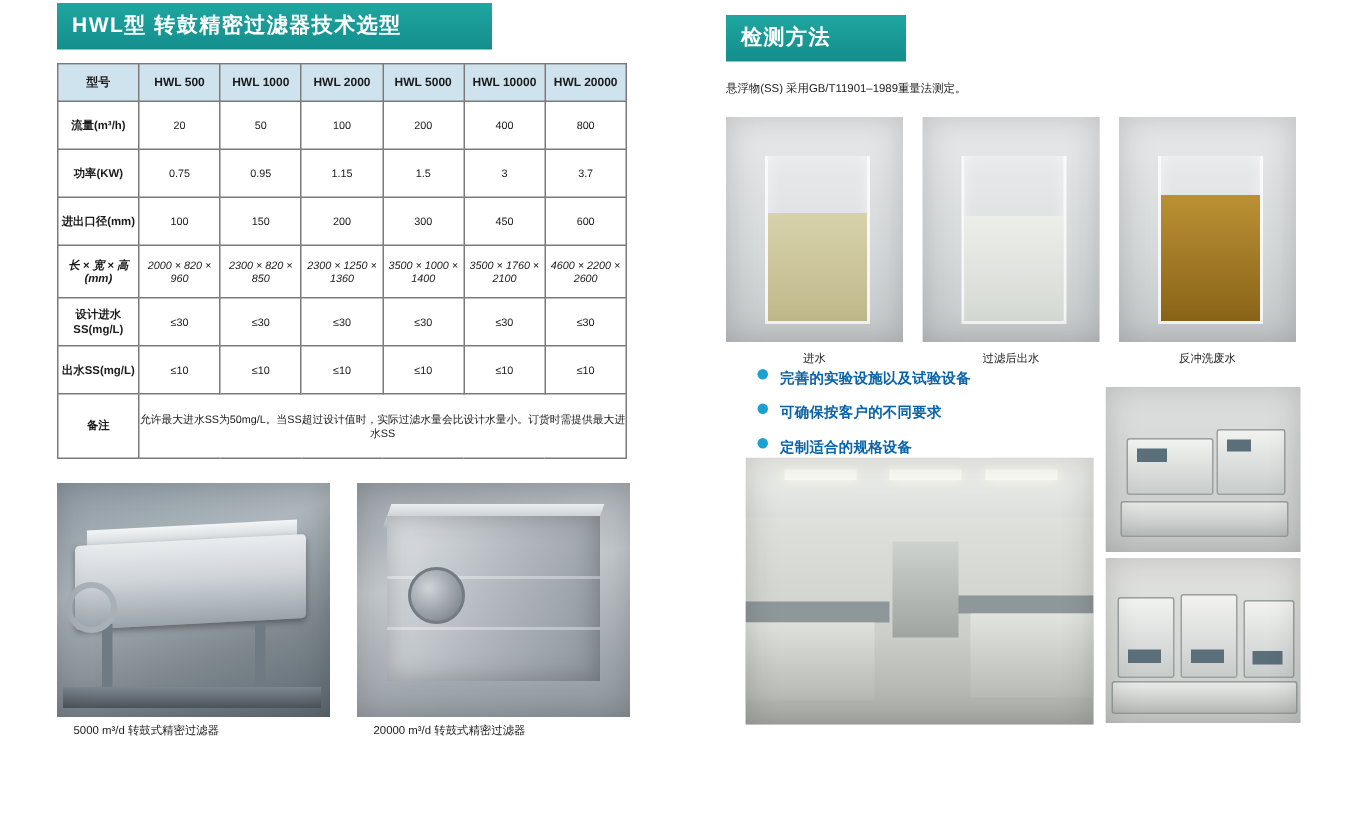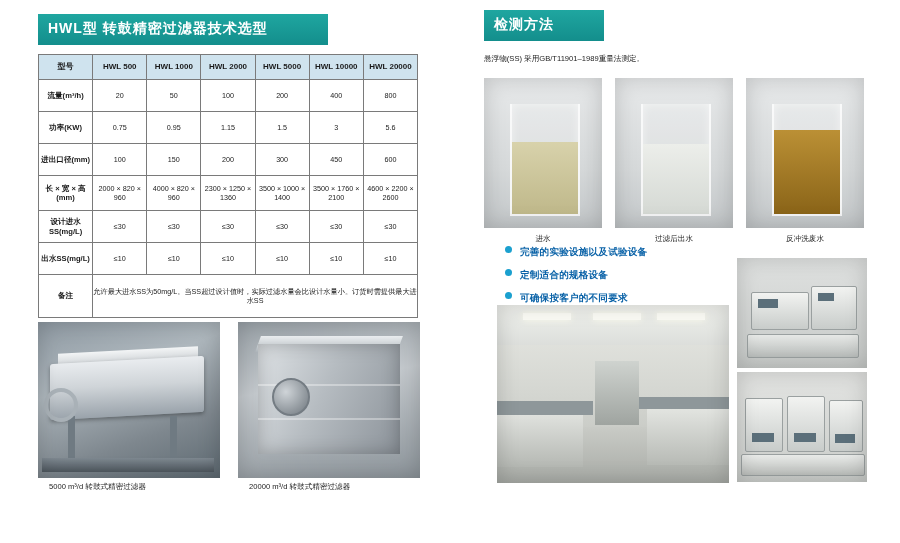--- a/index.html
+++ b/index.html
@@ -17,21 +17,21 @@
   }
   .page {
     position: relative;
     width: 900px;
     height: 543px;
   }
   
   .left-panel {
     position: absolute;
     left: 38px;
-    top: 14px;
+    top: 2px;
     width: 380px;
   }
   .section-title {
     background: #1a9a9a;
     background: linear-gradient(to bottom, #1fa6a0, #138e8c);
     color: #ffffff;
     font-size: 14px;
     font-weight: bold;
     letter-spacing: 1px;
     padding: 6px 10px 7px 10px;
@@ -64,20 +64,21 @@
     font-size: 8px;
     height: 24px;
   }
   table.spec td.rowhead {
     font-weight: bold;
     font-size: 7.6px;
     width: 70px;
   }
   table.spec tr.dim td {
     height: 34px;
+    font-style: italic;
   }
   table.spec tr.remark td {
     height: 42px;
   }
   td.remark-body {
     text-align: left;
     padding: 4px 8px;
     font-size: 7px;
     line-height: 1.7;
   }
@@ -327,35 +328,35 @@
           <td>400</td>
           <td>800</td>
         </tr>
         <tr>
           <td class="rowhead">功率(KW)</td>
           <td>0.75</td>
           <td>0.95</td>
           <td>1.15</td>
           <td>1.5</td>
           <td>3</td>
-          <td>5.6</td>
+          <td>3.7</td>
         </tr>
         <tr>
           <td class="rowhead">进出口径(mm)</td>
           <td>100</td>
           <td>150</td>
           <td>200</td>
           <td>300</td>
           <td>450</td>
           <td>600</td>
         </tr>
         <tr class="dim">
           <td class="rowhead">长 × 宽 × 高(mm)</td>
           <td>2000 × 820 × 960</td>
-          <td>4000 × 820 × 960</td>
+          <td>2300 × 820 × 850</td>
           <td>2300 × 1250 × 1360</td>
           <td>3500 × 1000 × 1400</td>
           <td>3500 × 1760 × 2100</td>
           <td>4600 × 2200 × 2600</td>
         </tr>
         <tr>
           <td class="rowhead">设计进水SS(mg/L)</td>
           <td>≤30</td>
           <td>≤30</td>
           <td>≤30</td>
@@ -440,25 +441,25 @@
     </div>
   </div>
 
   <div class="bullets">
     <div class="bullet">
       <span class="dot"></span>
       <span class="bullet-text">完善的实验设施以及试验设备</span>
     </div>
     <div class="bullet">
       <span class="dot"></span>
-      <span class="bullet-text">定制适合的规格设备</span>
+      <span class="bullet-text">可确保按客户的不同要求</span>
     </div>
     <div class="bullet">
       <span class="dot"></span>
-      <span class="bullet-text">可确保按客户的不同要求</span>
+      <span class="bullet-text">定制适合的规格设备</span>
     </div>
   </div>
 
   <div class="lab-main">
     <div class="ceil"></div>
     <div class="light" style="left:26px"></div>
     <div class="light" style="left:96px"></div>
     <div class="light" style="left:160px"></div>
     <div class="floor"></div>
     <div class="bench" style="left:0px; top:96px; width:96px; height:14px; background:#8e979a;"></div>

